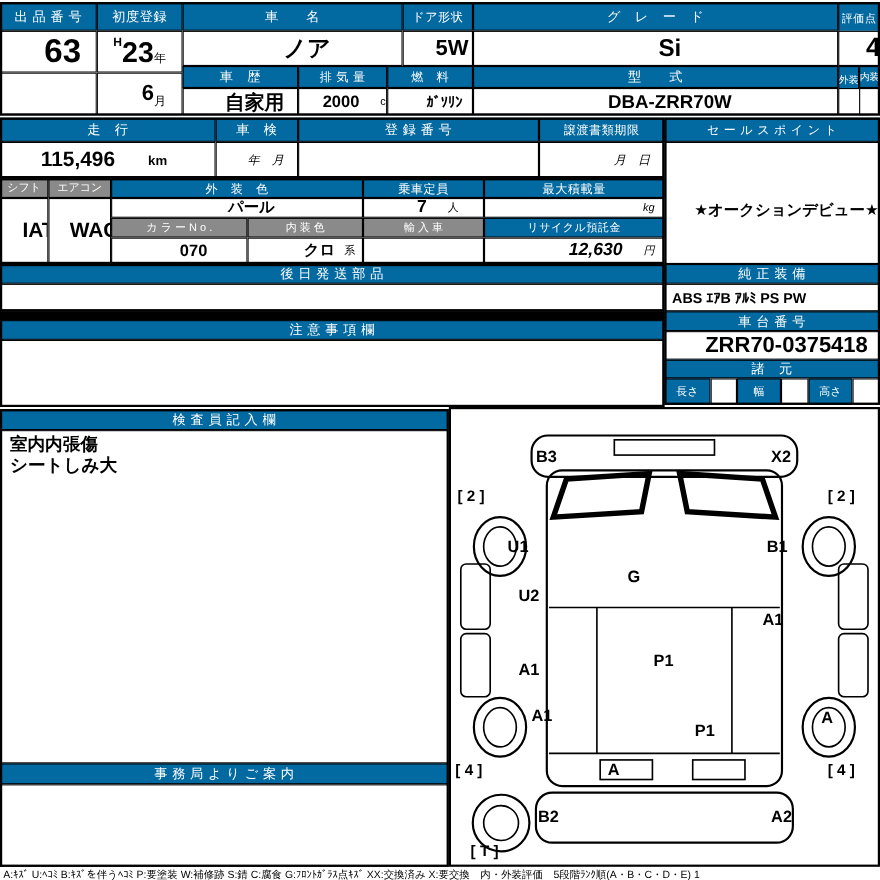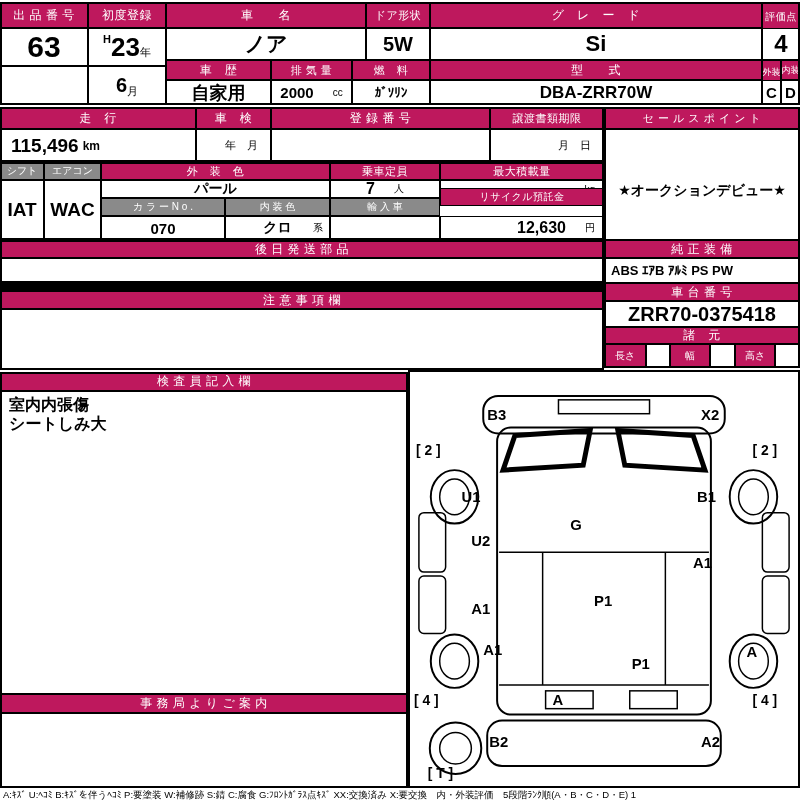--- a/index.html
+++ b/index.html
@@ -5,25 +5,25 @@
   * { margin:0; padding:0; box-sizing:border-box; }
   html,body { background:#fff; }
   body {
     width:800px; height:800px; position:relative;
     font-family:"Liberation Sans","DejaVu Sans",sans-serif;
     color:#000;
   }
   .c { position:absolute; border:1px solid #000; background:#fff;
        display:flex; align-items:center; justify-content:center;
        overflow:hidden; white-space:nowrap; }
-  .h { background:#be185d; color:#fff; font-size:12px; letter-spacing:0.5px; }
+  .h { background:#0369a1; color:#fff; font-size:12px; letter-spacing:0.5px; }
   .g { background:#8a8a8a; }
-  .v { font-weight:bold; }
+  .v { font-weight:bold;padding-left:26px; }
   .l { justify-content:flex-start; }
-  .r { justify-content:flex-end; }
+  .r { justify-content:flex-end;font-style:italic; }
   .t { align-items:center; }
   .blk { display:block; }
   .u { font-size:10px; font-weight:normal; margin-left:19px; }
   .frame { position:absolute; border:2px solid #000; pointer-events:none; background:transparent; }
   .band { position:absolute; background:#000; }
   .era { font-size:11px; align-self:flex-start; margin-top:4px; font-weight:bold; }
   .yr  { font-size:26px; font-weight:bold; }
   .yu  { font-size:11px; align-self:flex-end; margin-bottom:5px; }
   .notes-line { font-weight:bold; font-size:16px; line-height:18.5px; }
   svg text { font-family:"Liberation Sans","DejaVu Sans",sans-serif; }
@@ -109,21 +109,21 @@
 <div class="c v" style="left:101px;top:180px;width:229px;height:18px;font-size:14px">パール</div>
 <div class="c" style="left:330px;top:180px;width:110px;height:18px">
   <span class="v" style="font-size:16px">7</span>
   <span class="u">人</span>
 </div>
 <div class="c r" style="left:440px;top:180px;width:164px;height:18px;padding-right:8px;font-size:10px">kg</div>
 
 <div class="c h g" style="left:101px;top:198px;width:124px;height:18px;font-size:10px;letter-spacing:0">カ ラ ー N o .</div>
 <div class="c h g" style="left:225px;top:198px;width:105px;height:18px;font-size:10px;letter-spacing:0">内 装 色</div>
 <div class="c h g" style="left:330px;top:198px;width:110px;height:18px;font-size:10px;letter-spacing:0">輸 入 車</div>
-<div class="c h" style="left:440px;top:188px;width:164px;height:18px;font-size:10px">リサイクル預託金</div>
+<div class="c h" style="left:440px;top:198px;width:164px;height:18px;font-size:10px">リサイクル預託金</div>
 
 <div class="c v" style="left:101px;top:216px;width:124px;height:24px;font-size:15px">070</div>
 <div class="c" style="left:225px;top:216px;width:105px;height:24px">
   <span class="v" style="font-size:14px">クロ</span>
   <span style="position:absolute;right:6px;font-size:10px">系</span>
 </div>
 <div class="c" style="left:330px;top:216px;width:110px;height:24px"></div>
 <div class="c r" style="left:440px;top:216px;width:164px;height:24px;padding-right:8px">
   <span class="v" style="font-size:16px">12,630</span>
   <span class="u">円</span>

